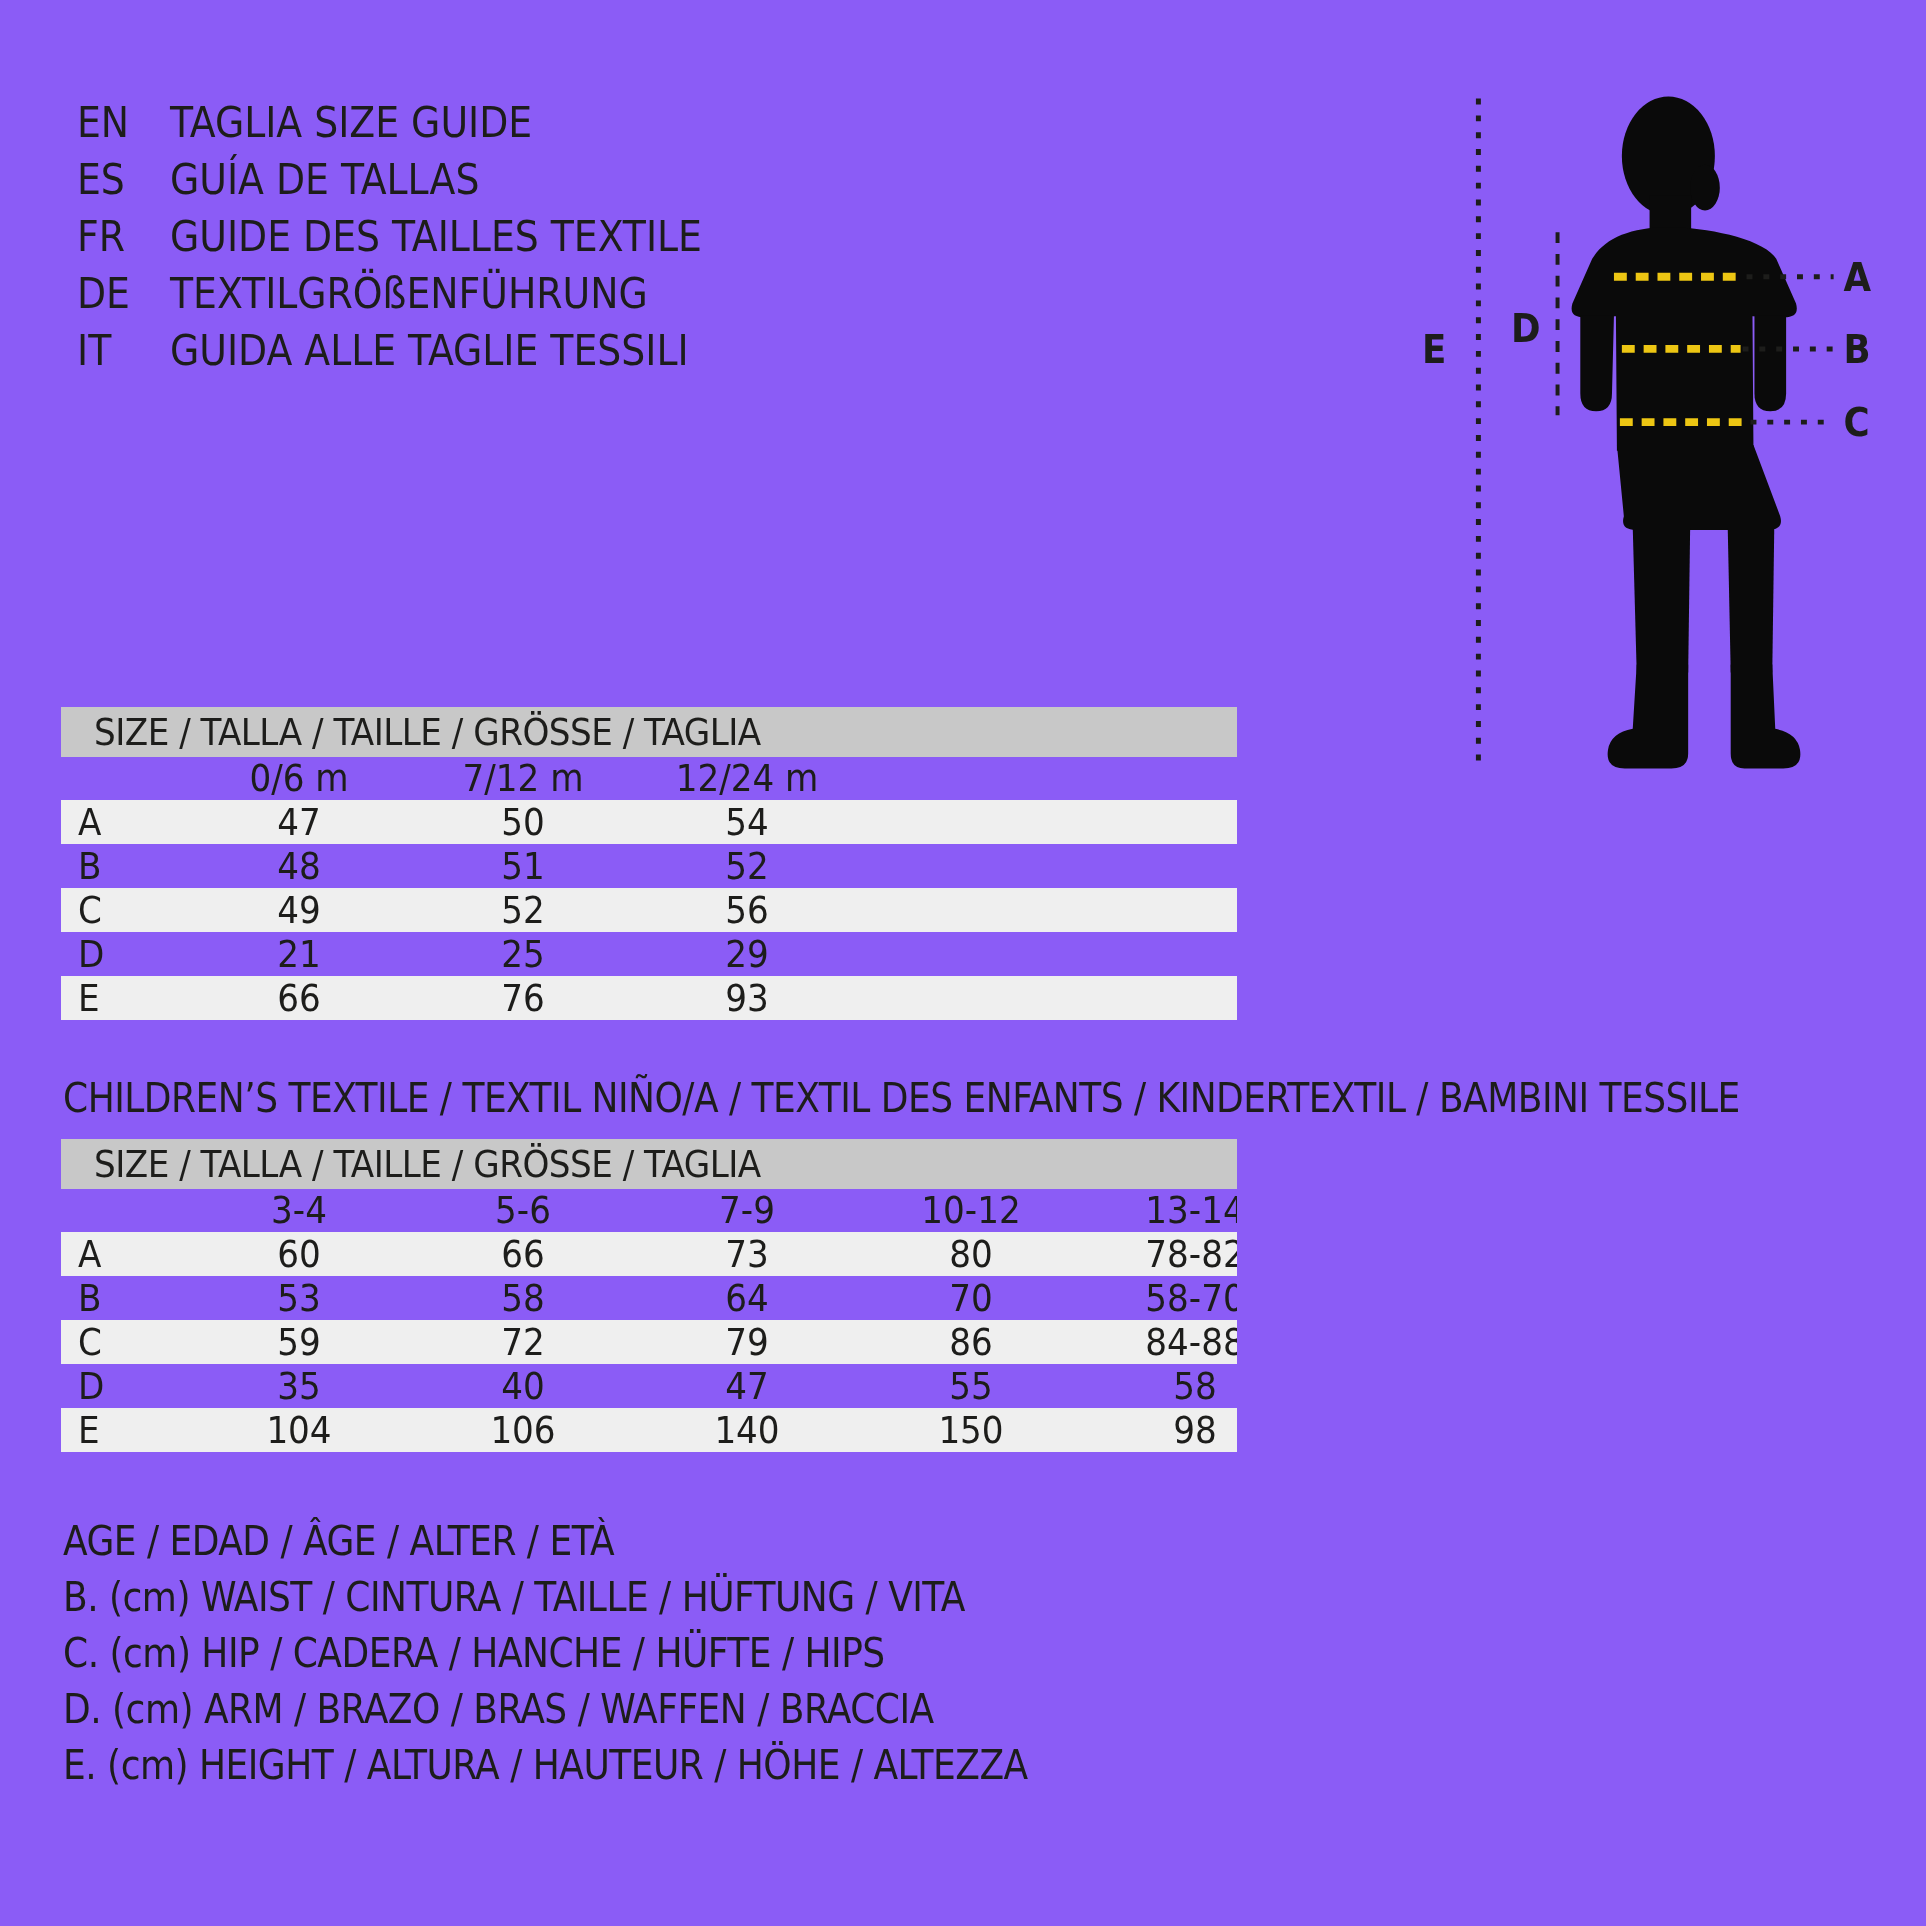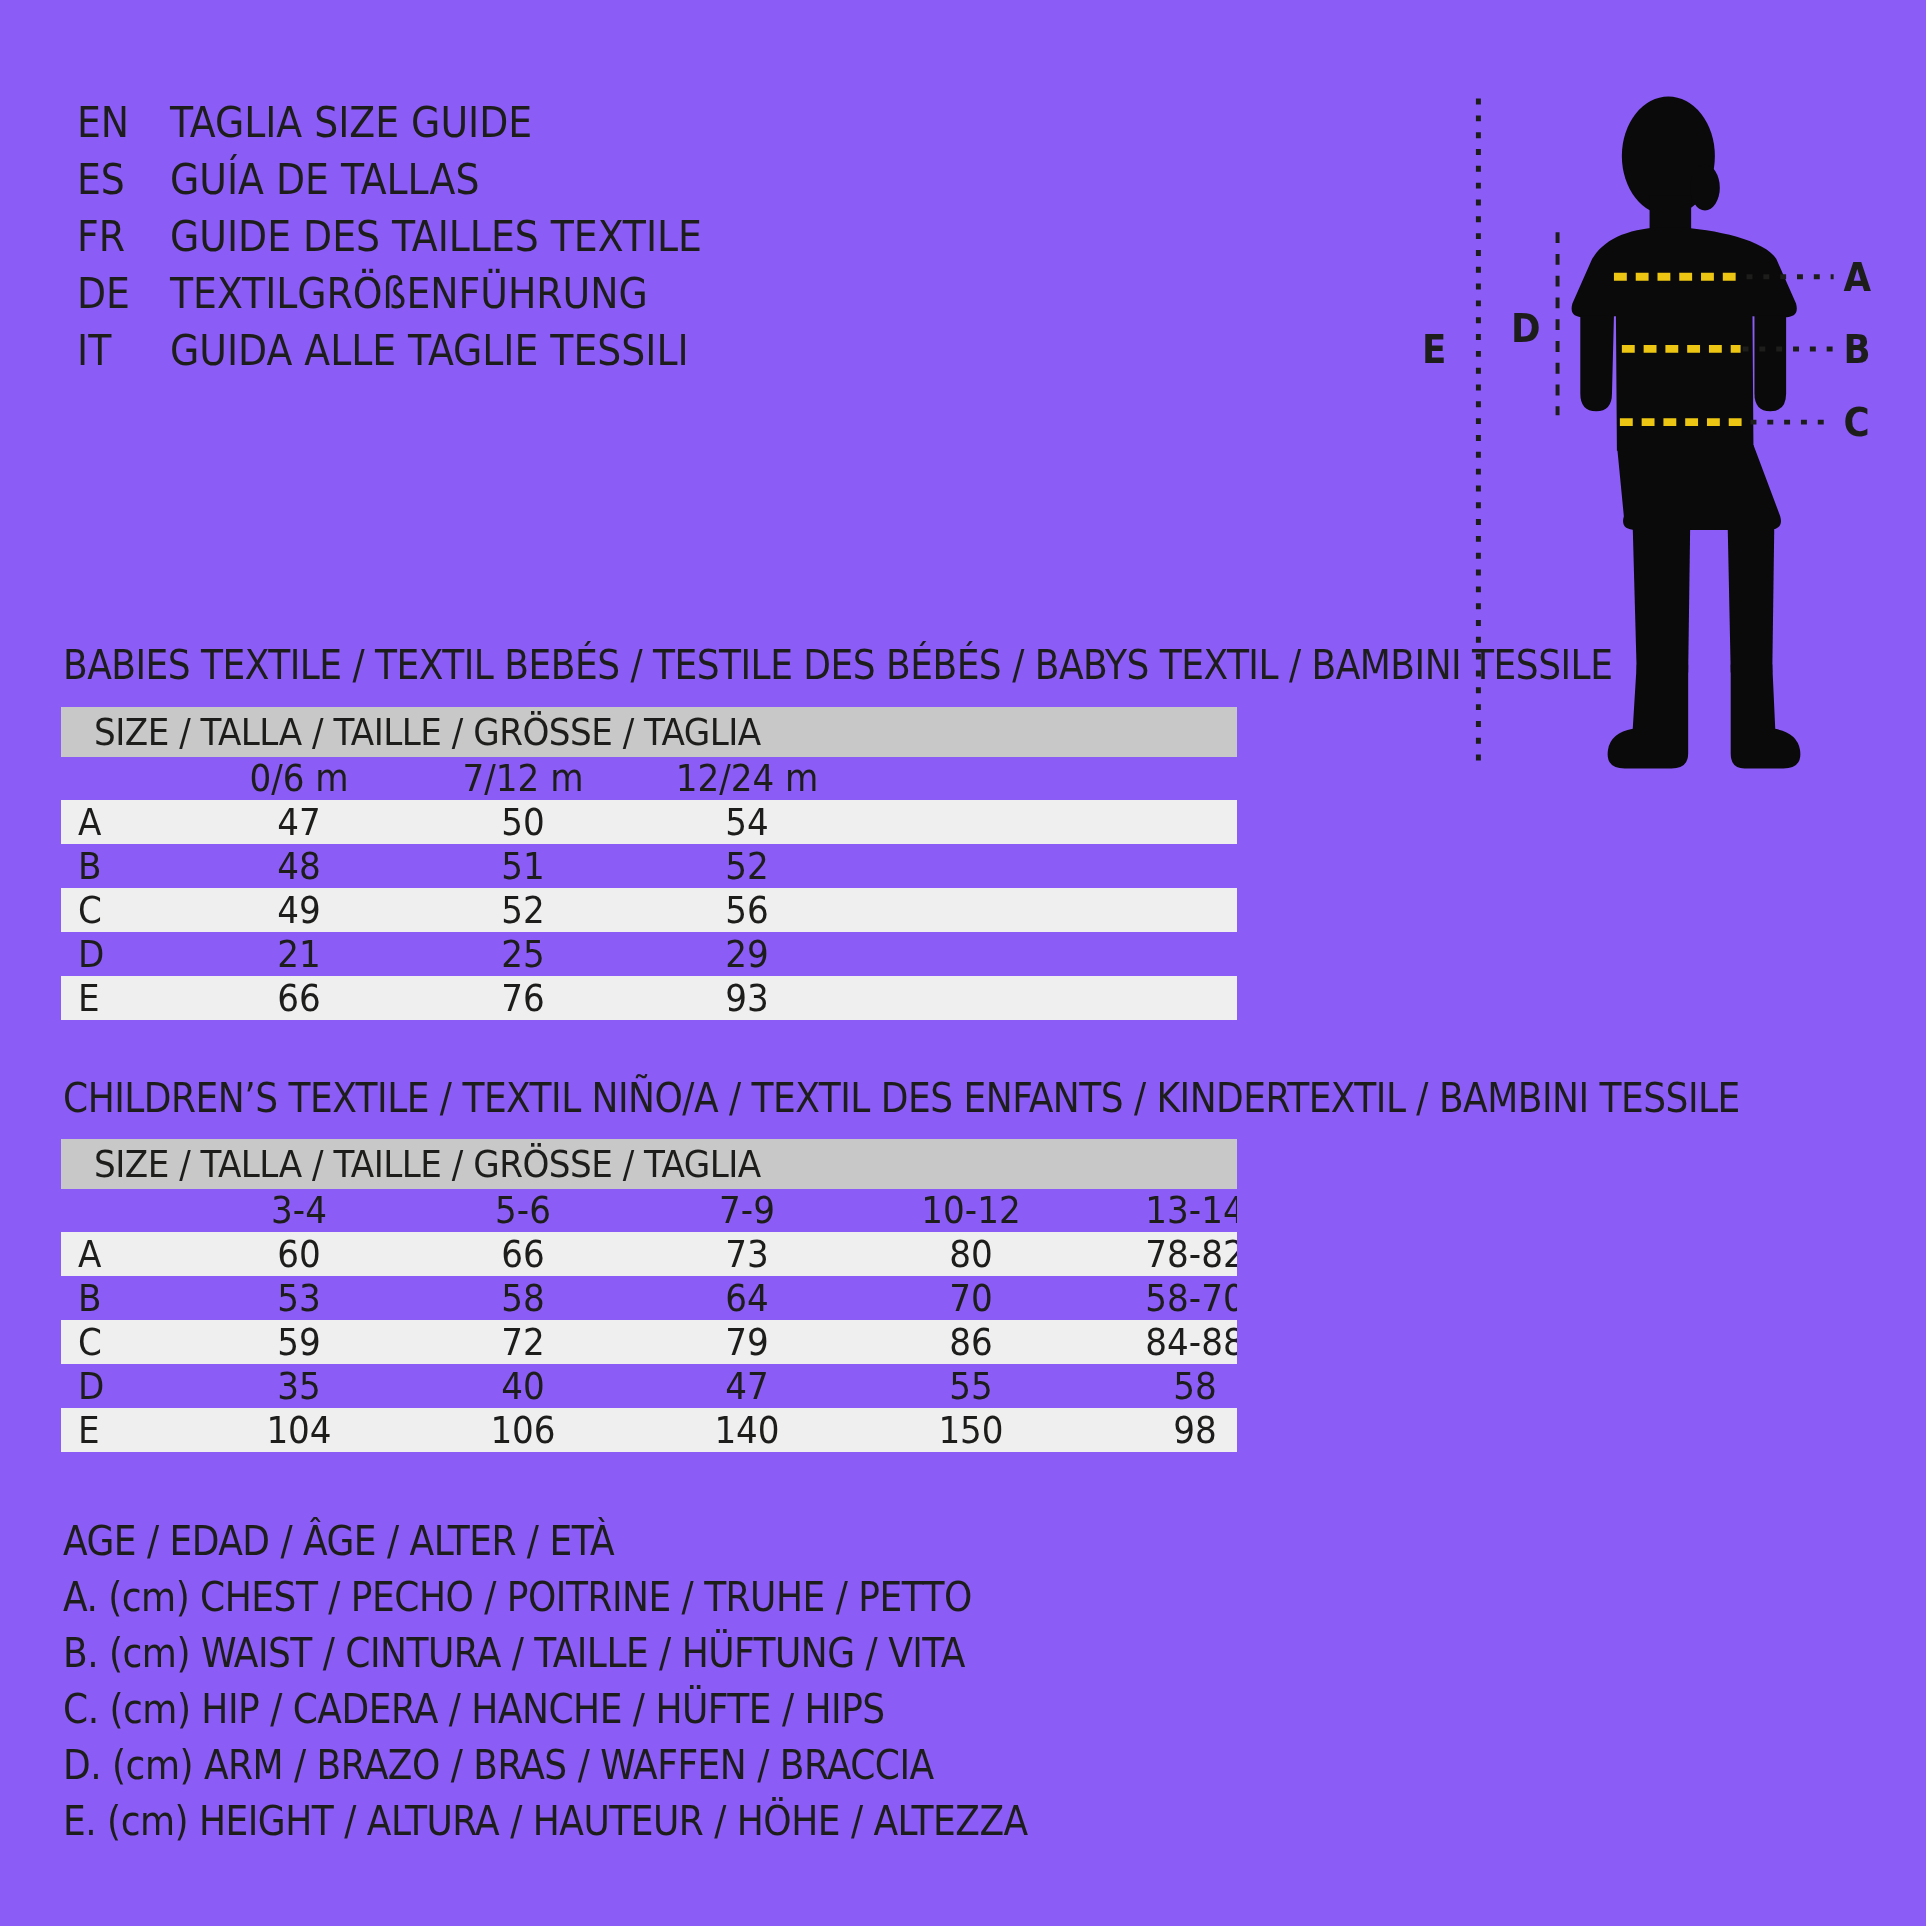--- a/index.html
+++ b/index.html
@@ -100,21 +100,20 @@
     <line x1="236" y1="367" x2="366" y2="367" stroke="#edc613" stroke-width="8" stroke-dasharray="13 9"></line>
     <line x1="368" y1="367" x2="452" y2="367" stroke="#1d1d1b" stroke-width="5" stroke-dasharray="6 11"></line>
 
     <text class="fig-label" x="462" y="234">A</text>
     <text class="fig-label" x="462" y="307">B</text>
     <text class="fig-label" x="462" y="381">C</text>
     <text class="fig-label" x="126" y="286">D</text>
     <text class="fig-label" x="36" y="307">E</text>
   </svg>
 
-  <div class="section-title" style="top:642px;">BABIES TEXTILE / TEXTIL BEBÉS / TESTILE DES BÉBÉS / BABYS TEXTIL / BAMBINI TESSILE</div>
   <div class="size-bar" style="top:707px;">SIZE / TALLA / TAILLE / GRÖSSE / TAGLIA</div>
 
   <div class="table babies" style="top:757px;">
     <div class="t-row header">
       <div class="t-label"></div>
       <div class="t-cell">0/6 m</div>
       <div class="t-cell">7/12 m</div>
       <div class="t-cell">12/24 m</div>
     </div>
     <div class="t-row stripe">
@@ -198,21 +197,20 @@
       <div class="t-cell">104</div>
       <div class="t-cell">106</div>
       <div class="t-cell">140</div>
       <div class="t-cell">150</div>
       <div class="t-cell">98</div>
     </div>
   </div>
 
   <div class="legend">
     <div class="legend-line">AGE / EDAD / ÂGE / ALTER / ETÀ</div>
-    <div class="legend-line">A. (cm) CHEST / PECHO / POITRINE / TRUHE / PETTO</div>
     <div class="legend-line">B. (cm) WAIST / CINTURA / TAILLE / HÜFTUNG / VITA</div>
     <div class="legend-line">C. (cm) HIP / CADERA / HANCHE / HÜFTE / HIPS</div>
     <div class="legend-line">D. (cm) ARM / BRAZO / BRAS / WAFFEN / BRACCIA</div>
     <div class="legend-line">E. (cm) HEIGHT / ALTURA / HAUTEUR / HÖHE / ALTEZZA</div>
   </div>
 
 </div>
 
 
 </body></html>

